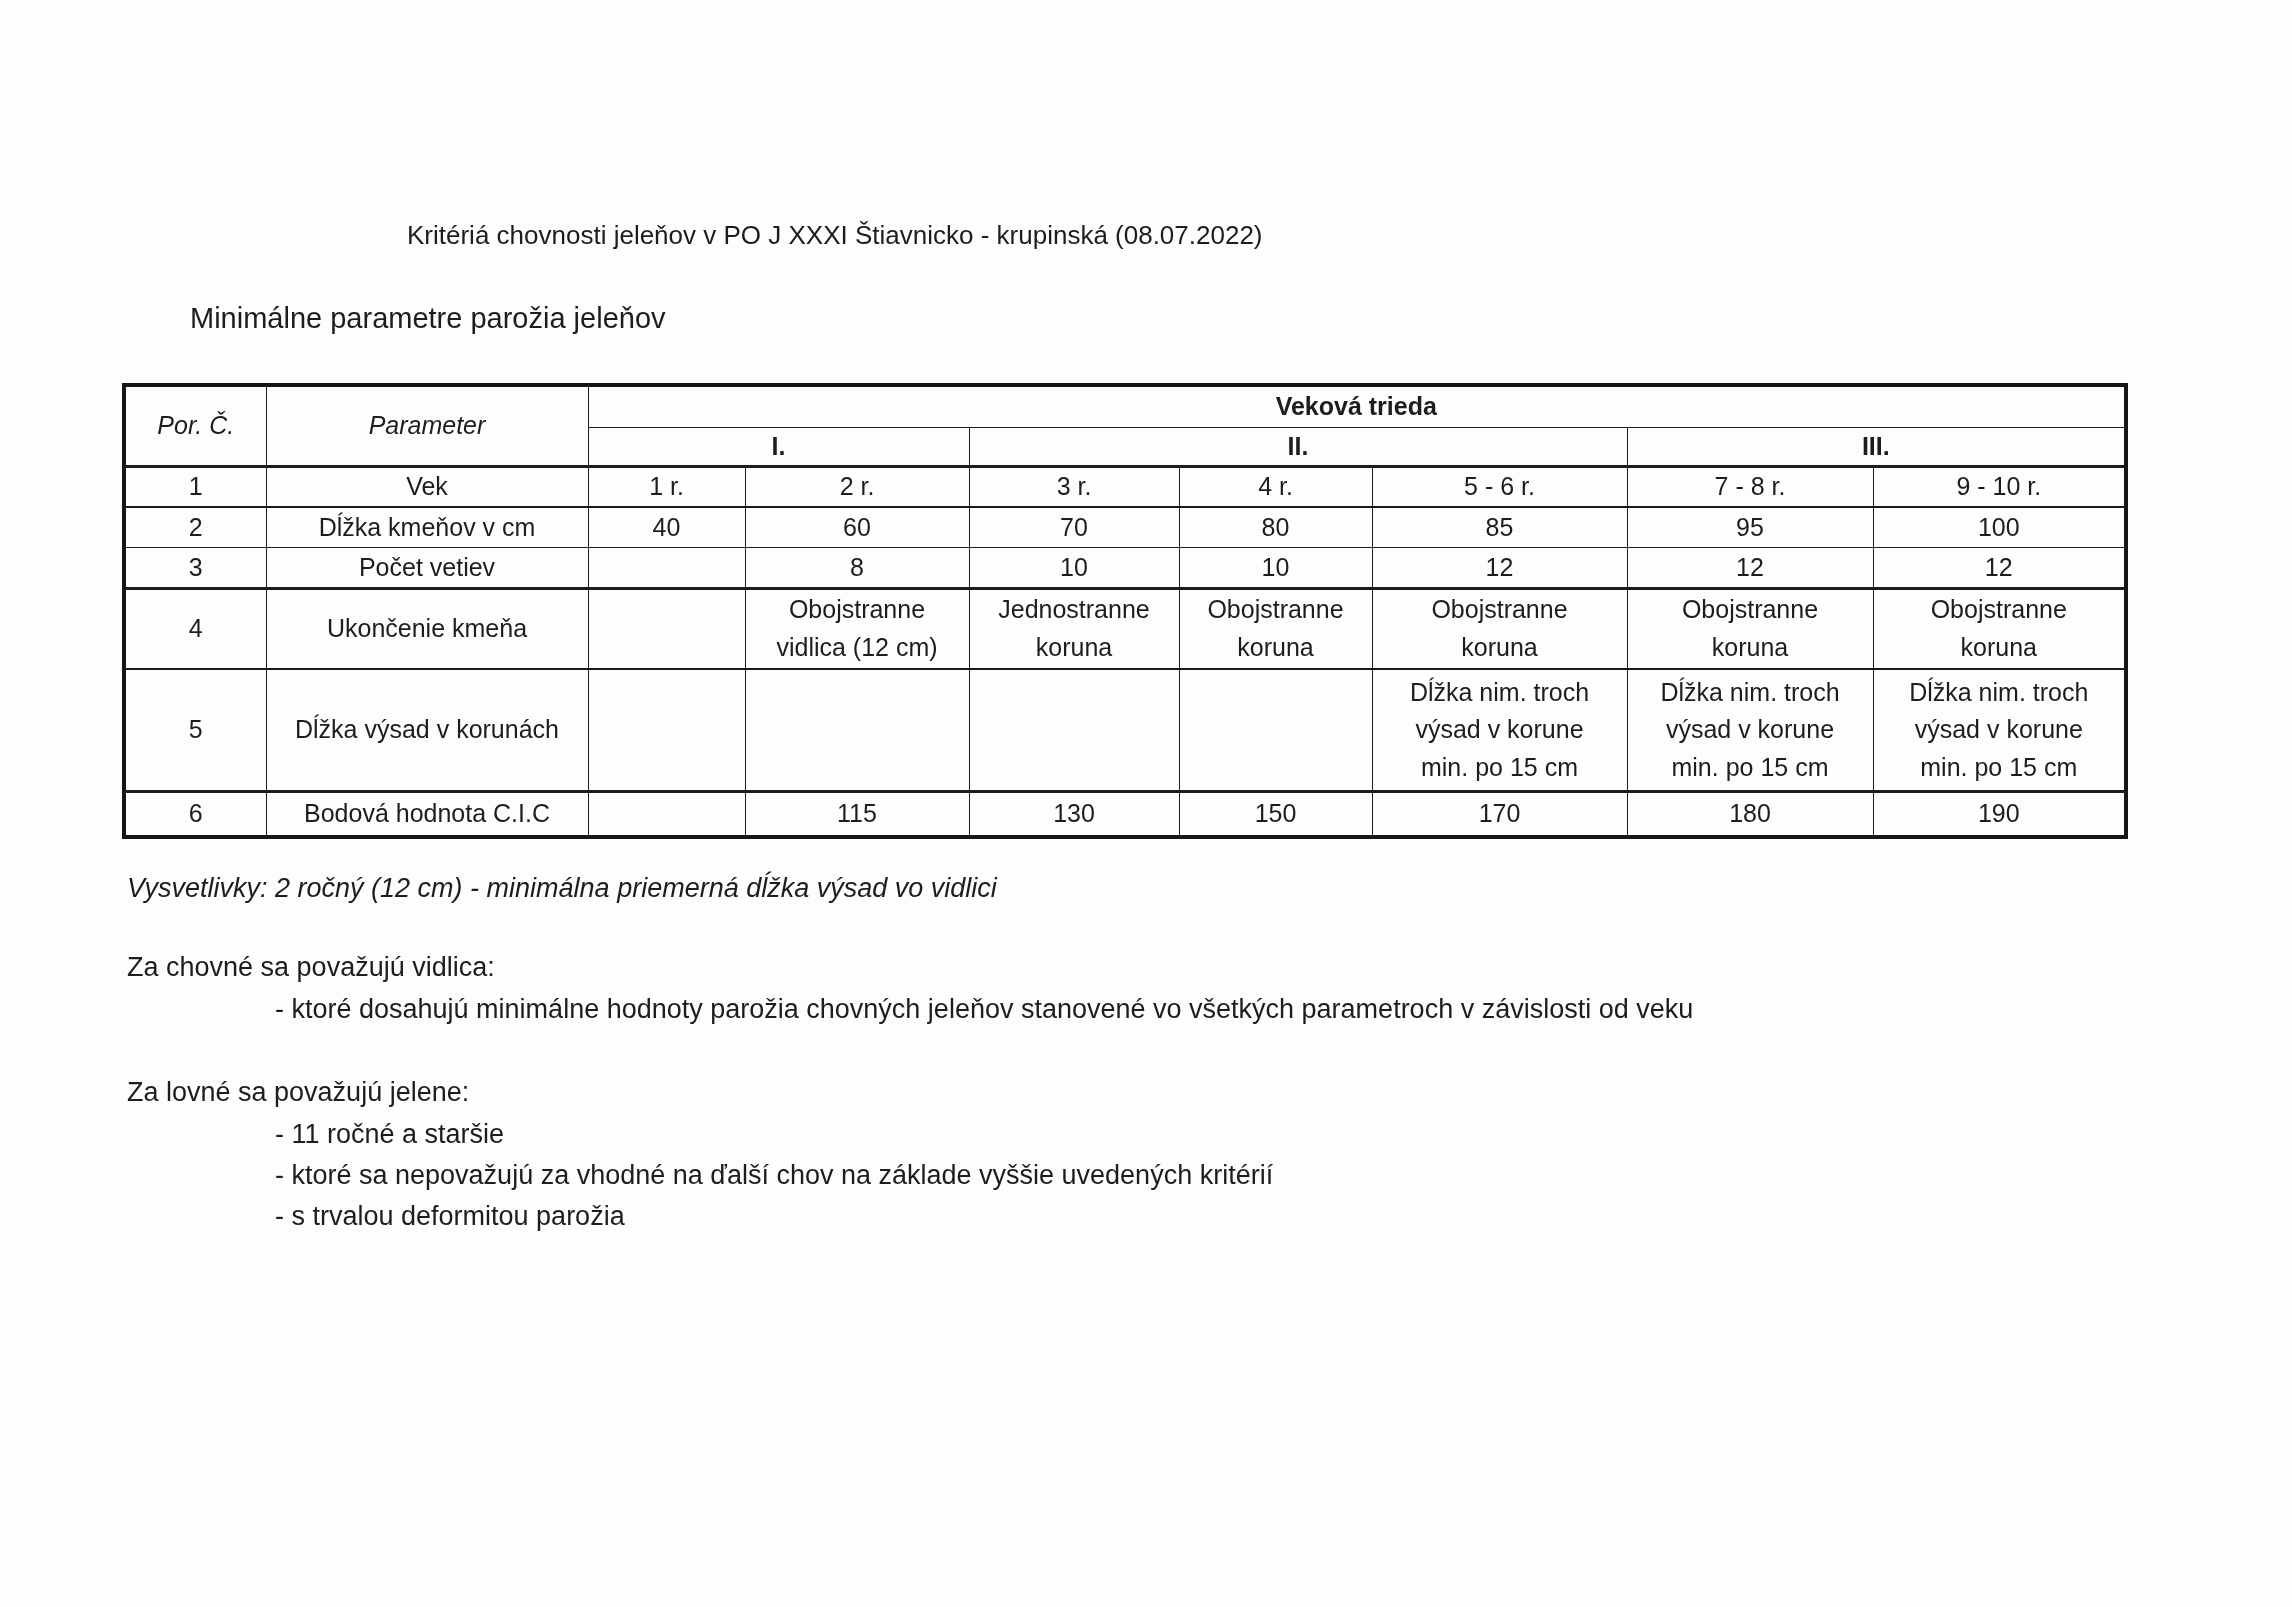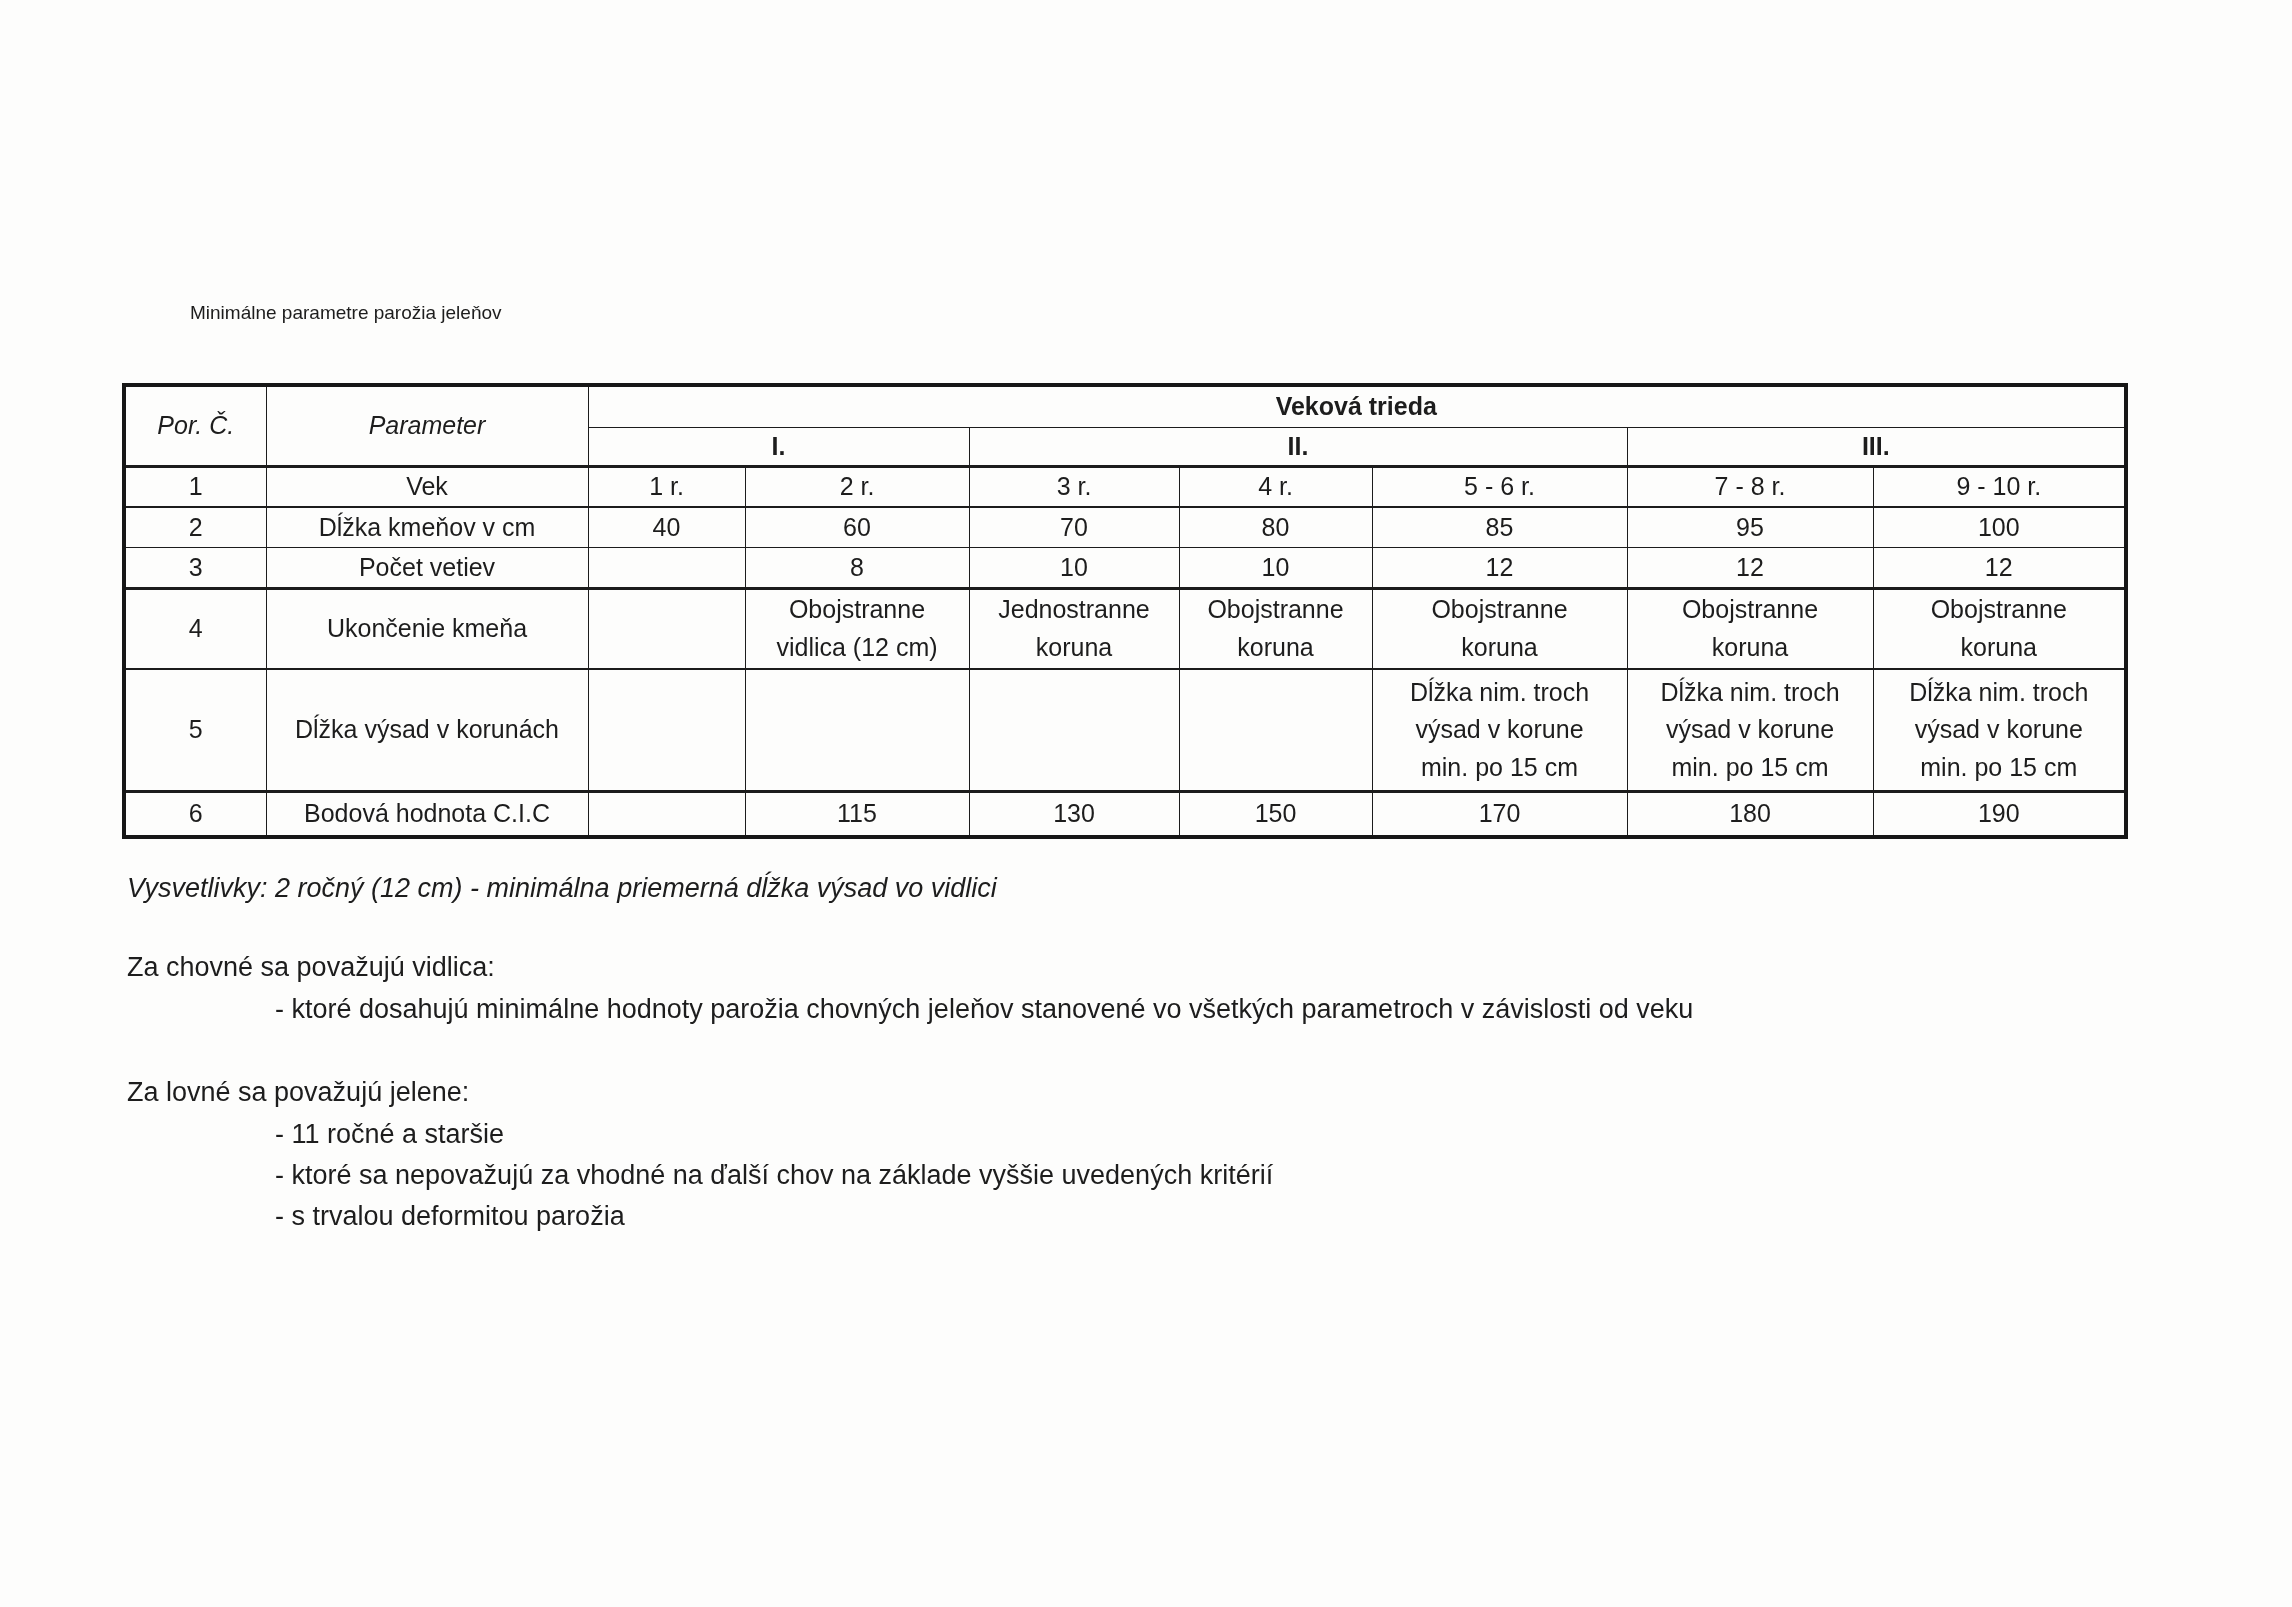--- a/index.html
+++ b/index.html
@@ -7,21 +7,21 @@
     position: relative;
     width: 2293px;
     height: 1608px;
     background: #fdfdfc;
     font-family: "Liberation Sans", sans-serif;
     color: #1d1d1d;
     overflow: hidden;
   }
   .abs { position: absolute; white-space: nowrap; }
   .title    { left: 407px; top: 220px; font-size: 26px; }
-  .subtitle { left: 190px; top: 302px; font-size: 19px; }
+  .subtitle { left: 190px; top: 302px; font-size: 29px; }
 
   table.crit {
     position: absolute;
     left: 122px;
     top: 383px;
     width: 2003px;
     border-collapse: collapse;
     table-layout: fixed;
     border: 4.5px solid #161616;
   }
@@ -50,20 +50,21 @@
   .n-lovne-h     { left: 127px; top: 1077px; }
   .n-lovne-i0    { left: 275px; top: 1119px; }
   .n-lovne-i1    { left: 275px; top: 1160px; }
   .n-lovne-i2    { left: 275px; top: 1201px; }
 </style>
 </head>
 <body>
 
 <div class="page">
 
+  <div class="abs title">Kritériá chovnosti jeleňov v PO J XXXI Štiavnicko - krupinská (08.07.2022)</div>
   <div class="abs subtitle">Minimálne parametre parožia jeleňov</div>
 
   <table class="crit">
     <colgroup>
       <col style="width:142px">
         <col style="width:322px">
         <col style="width:157px">
       <col style="width:224px">
         <col style="width:210px">
         <col style="width:193px">

